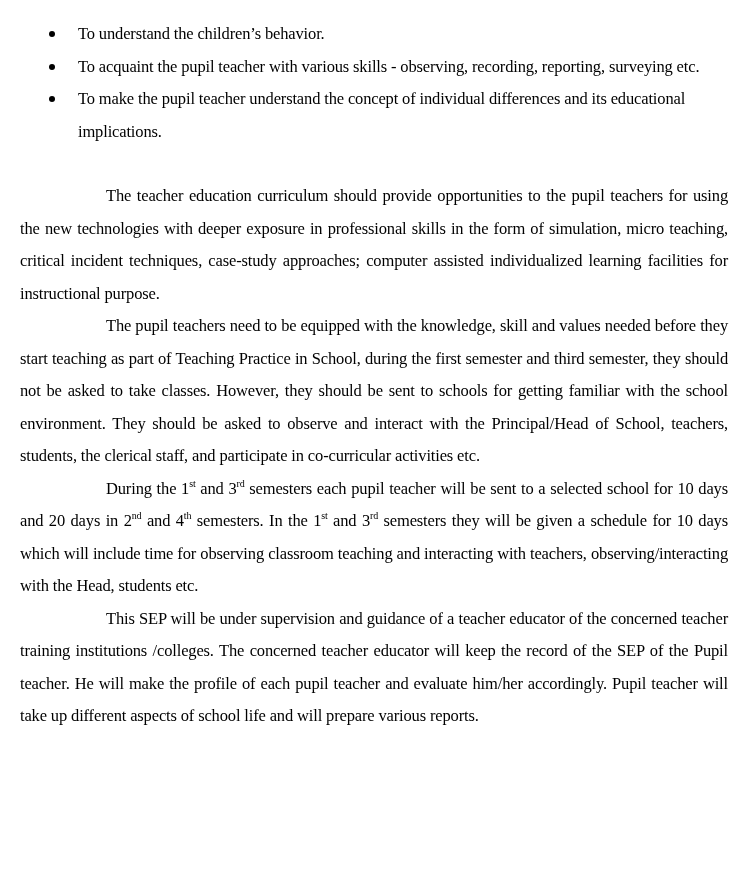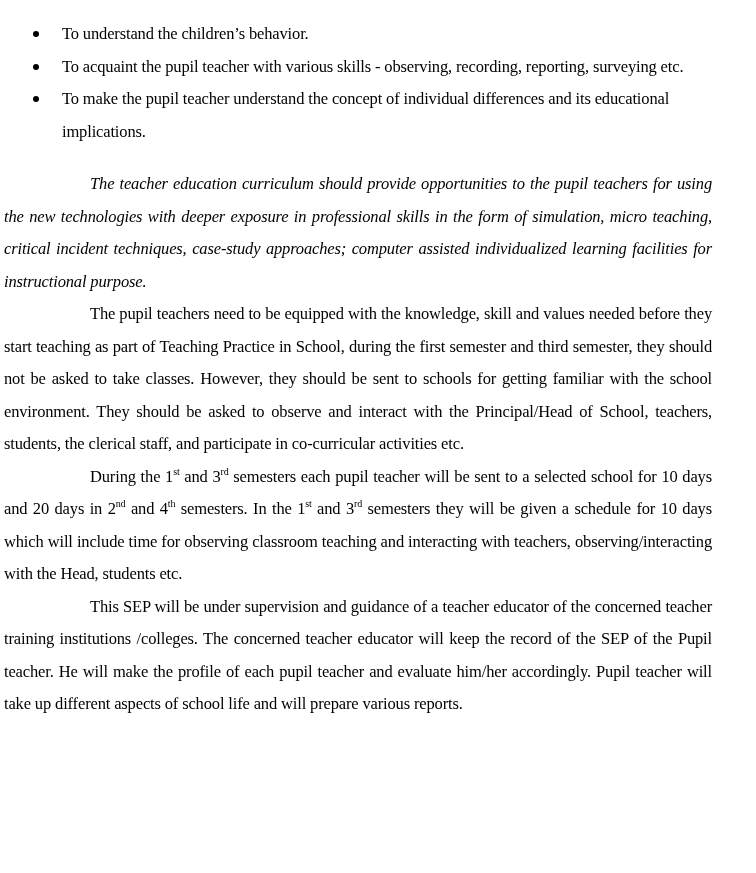--- a/index.html
+++ b/index.html
@@ -10,21 +10,21 @@
     body {
       width: 756px;
       height: 873px;
       overflow: hidden;
       position: relative;
       color: #000000;
       font-family: "Liberation Serif", "DejaVu Serif", serif;
     }
     .page {
       position: absolute;
-      left: 4px;
+      left: 20px;
       top: 18px;
       width: 708px;
     }
     .bullets {
       list-style: none;
       margin: 0;
       padding: 0;
     }
     .bullet-item {
       position: relative;
@@ -48,22 +48,21 @@
     }
     .para {
       margin: 0;
       font-size: 16.5px;
       line-height: 32.5px;
       text-align: justify;
       text-indent: 86px;
       letter-spacing: -0.15px;
     }
     .para.first {
-      margin-top: 20px;
-      font-style: italic;
+      margin-top: 32px;
     }
     sup {
       font-size: 10px;
       line-height: 0;
       vertical-align: 7px;
       margin-top: 12px;
     }
   </style>
 </head>
 <body>

